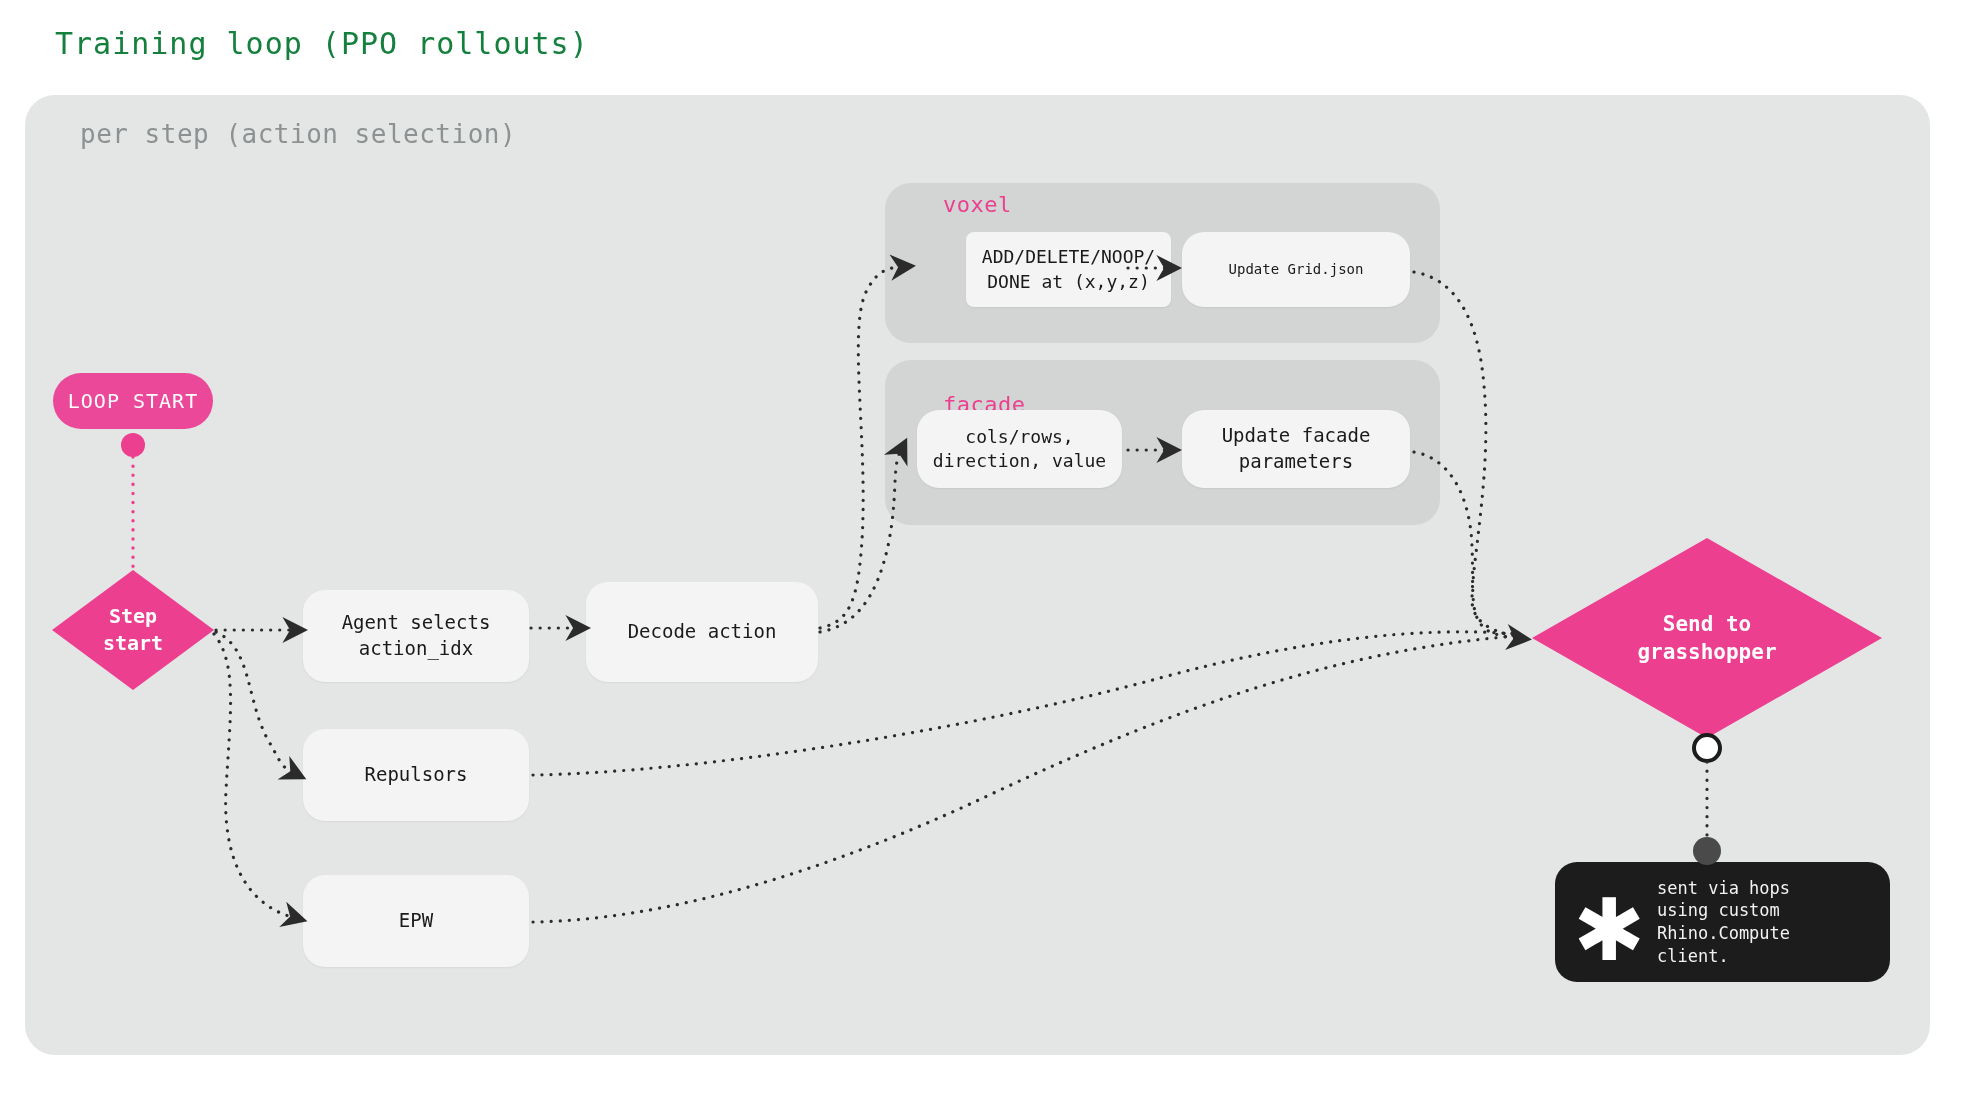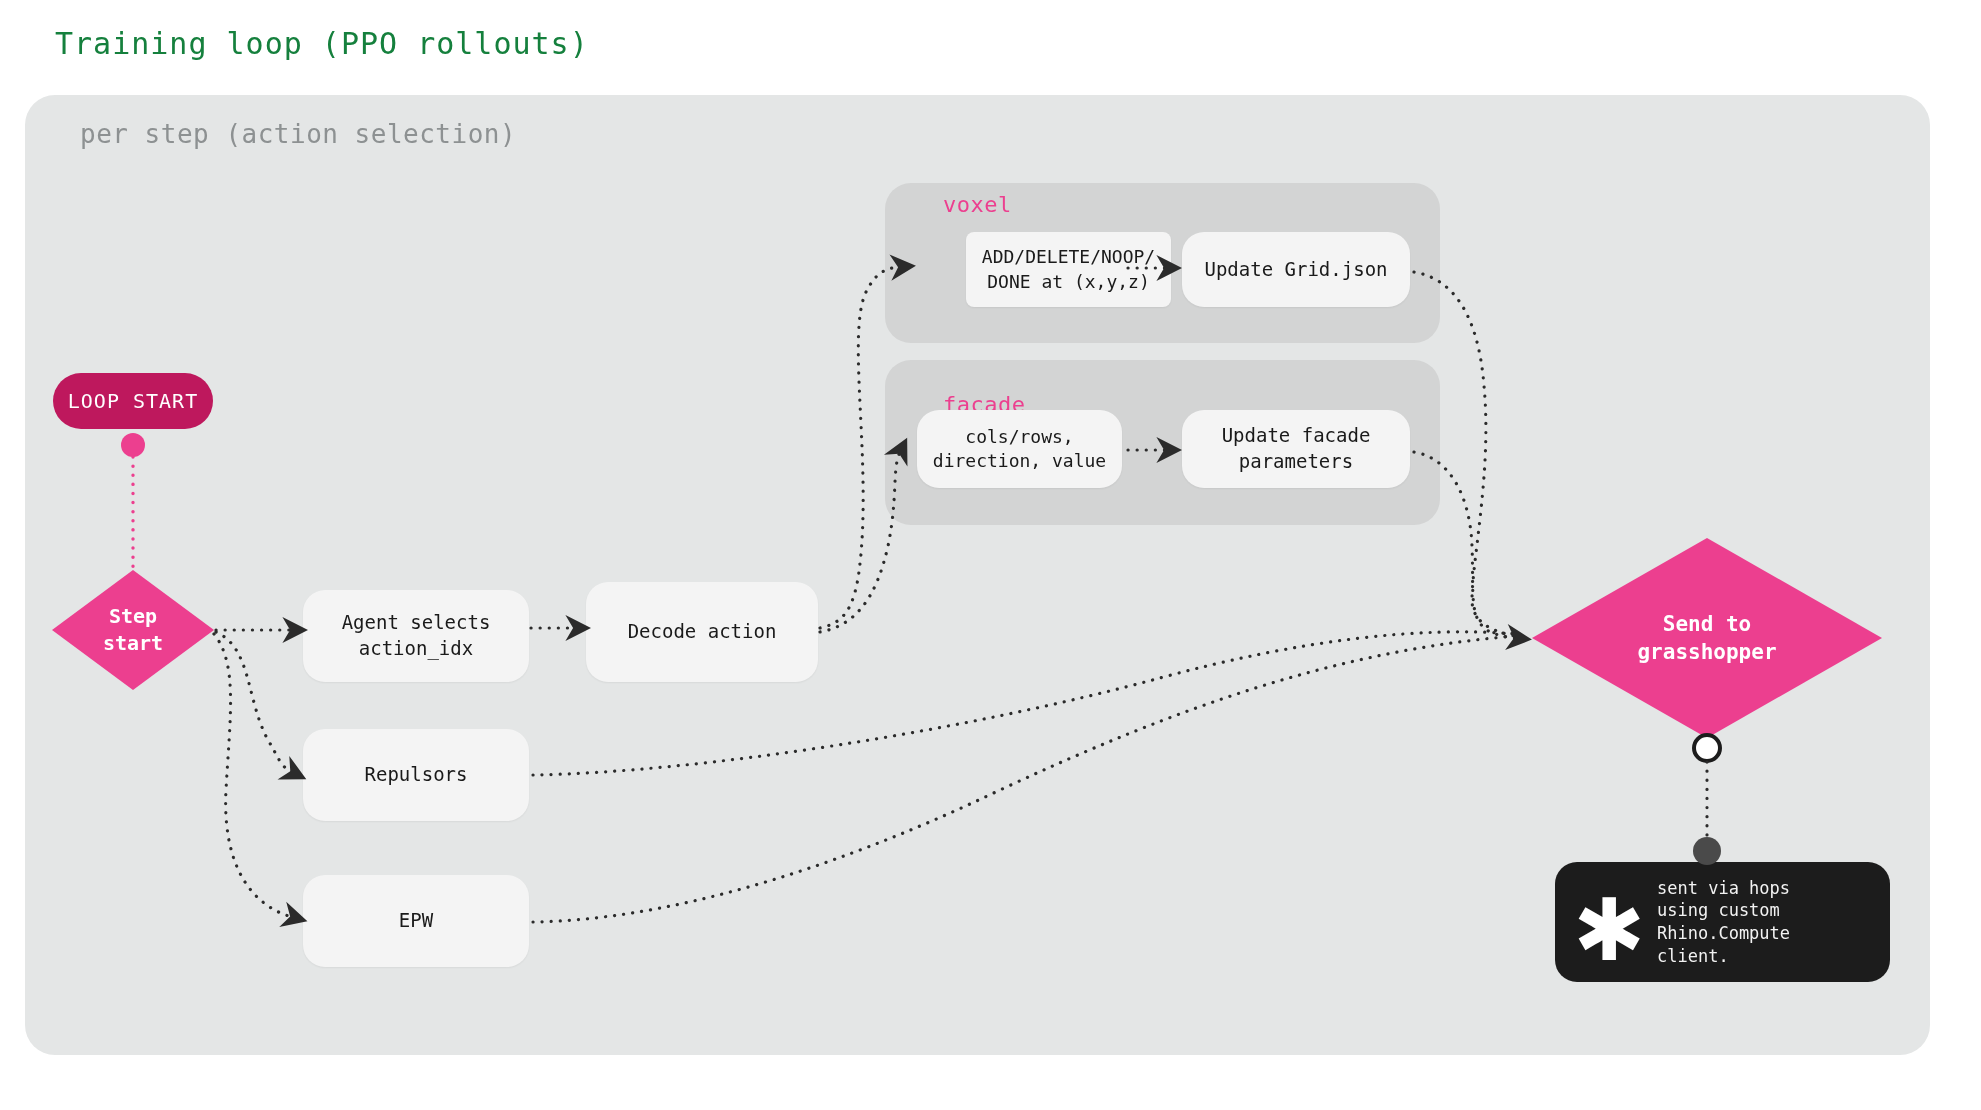--- a/index.html
+++ b/index.html
@@ -59,21 +59,21 @@
     line-height: 1.35;
   }
   .node-rounded {
     background: #f4f4f4;
     border-radius: 22px;
     color: #1a1a1a;
     font-size: 19px;
     box-shadow: 0 1px 2px rgba(0,0,0,0.06);
   }
   .node-pill {
-    background: #be185d;
+    background: #ec4899;
     color: #ffffff;
     border-radius: 999px;
     font-size: 20px;
     letter-spacing: 1px;
   }
 
   
   .group-box {
     position: absolute;
     background: #d3d4d4;
@@ -175,21 +175,21 @@
 <div id="page-title">Training loop (PPO rollouts)</div>
 
 <div id="outer-frame">
   <div id="outer-frame-label">per step (action selection)</div>
 </div>
 
 <div class="group-box" style="left:885px; top:183px; width:555px; height:160px;"></div>
 <div class="group-label" style="left:943px; top:192px;">voxel</div>
 <div class="node node-rounded" style="left:966px; top:232px; width:205px; height:75px; white-space:pre-line; font-size:18px;border-radius:8px;">ADD/DELETE/NOOP/
 DONE at (x,y,z)</div>
-<div class="node node-rounded" style="left:1182px; top:232px; width:228px; height:75px; white-space:pre-line; font-size:19px;">Update Grid.json</div>
+<div class="node node-rounded" style="left:1182px; top:232px; width:228px; height:75px; white-space:pre-line; font-size:14px;">Update Grid.json</div>
 
 <div class="group-box" style="left:885px; top:360px; width:555px; height:165px;"></div>
 <div class="group-label" style="left:943px; top:392px;">facade</div>
 <div class="node node-rounded" style="left:917px; top:410px; width:205px; height:78px; white-space:pre-line; font-size:18px;">cols/rows,
 direction, value</div>
 <div class="node node-rounded" style="left:1182px; top:410px; width:228px; height:78px; white-space:pre-line; font-size:19px;">Update facade
 parameters</div>
 
 <div class="node node-pill" style="left:53px; top:373px; width:160px; height:56px;">LOOP START</div>
 

